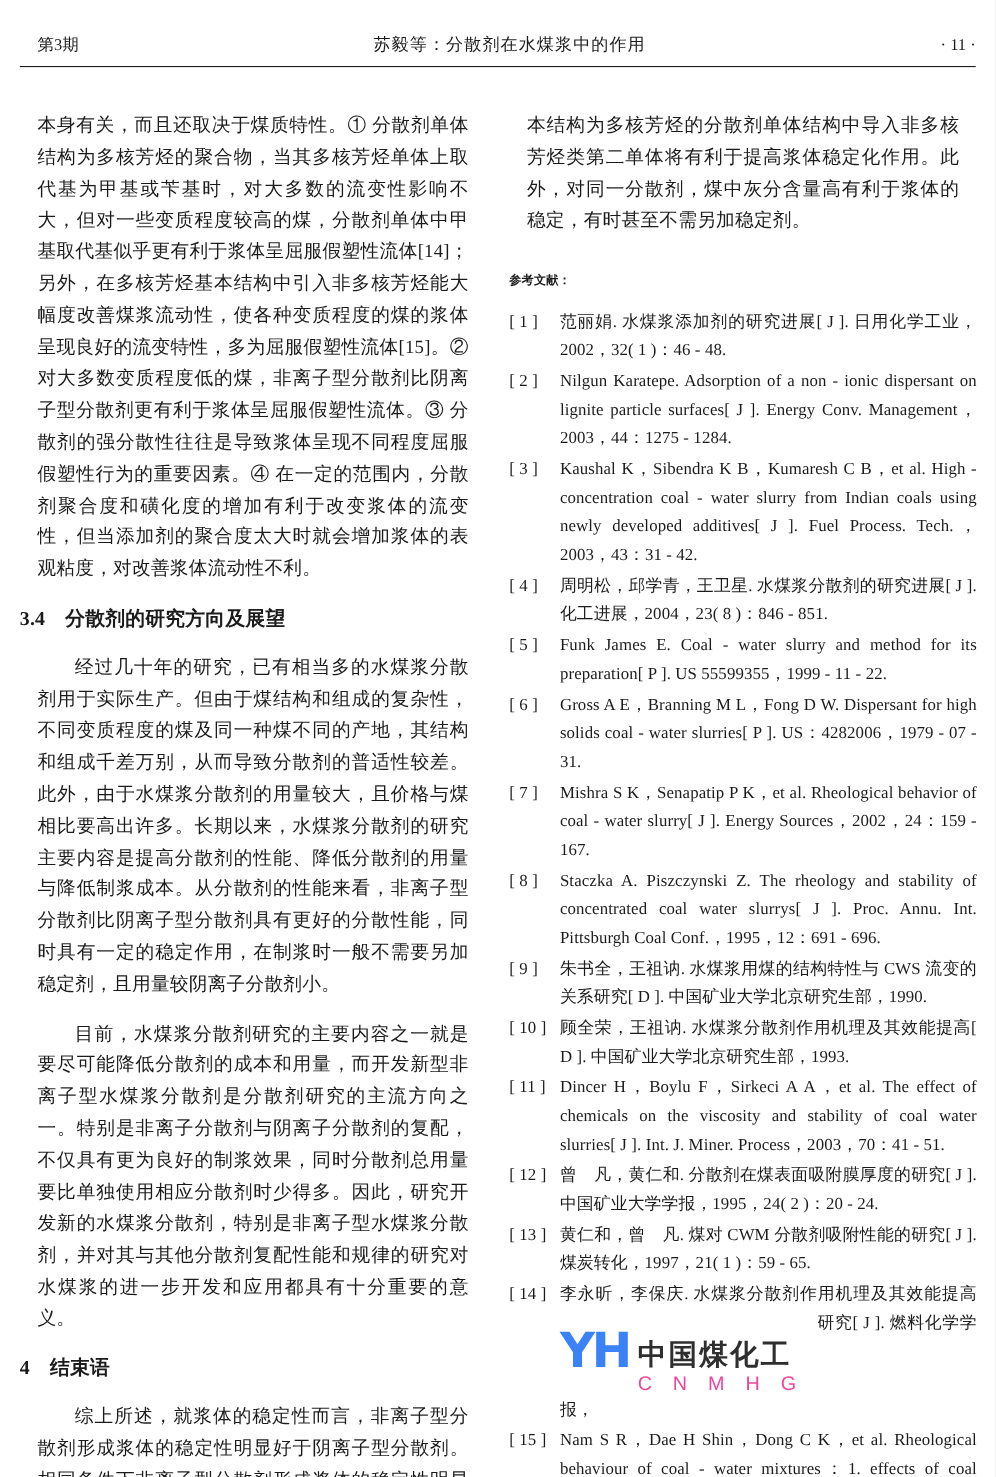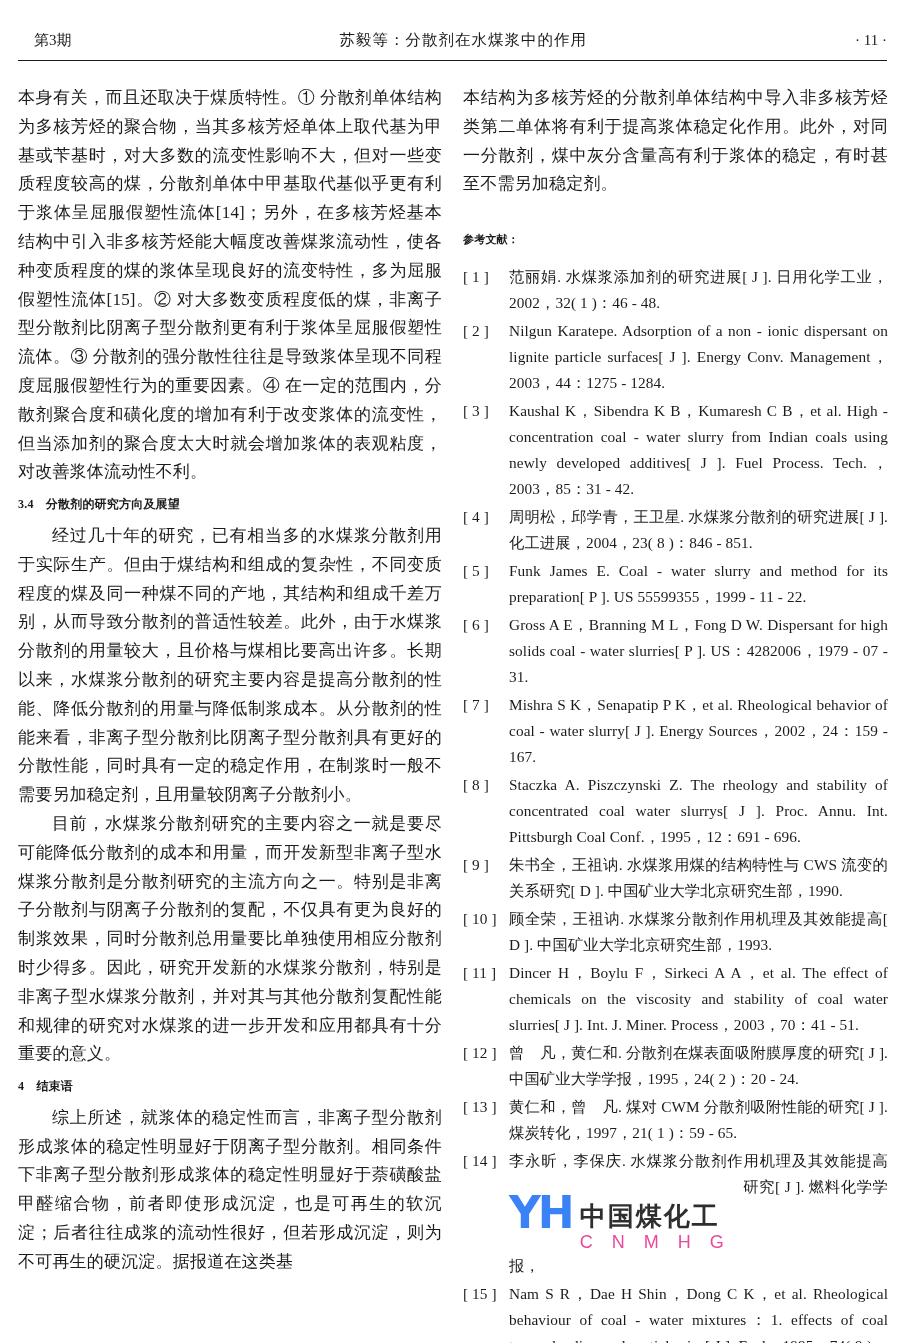--- a/index.html
+++ b/index.html
@@ -33,24 +33,24 @@
   .col {
     position: absolute;
     top: 84px;
     text-align: justify;
     font-size: 17px;
     line-height: 28.8px;
     letter-spacing: 0.2px;
   }
   .col-left  { left: 18px;  width: 424px; }
   .col-right { left: 463px; width: 425px; }
-  .col p { margin: 0; text-indent: 2em; }
+  .col p { margin: 16px; text-indent: 2em; }
   .col p.noindent { text-indent: 0; }
   .col h3 {
-    font-size: 12px;
+    font-size: 18px;
     font-weight: bold;
     margin: 3px 0 3px 0;
     line-height: 28.8px;
   }
   
   .refs-heading {
     font-weight: bold;
     font-size: 11px;
     margin: 26px 0 10px 0;
   }
@@ -139,21 +139,21 @@
       <li>
         <span class="ref-label">[ 1 ]</span>
         <span>范丽娟. 水煤浆添加剂的研究进展[ J ]. 日用化学工业，2002，32( 1 )：46 - 48.</span>
       </li>
       <li>
         <span class="ref-label">[ 2 ]</span>
         <span>Nilgun Karatepe. Adsorption of a non - ionic dispersant on lignite particle surfaces[ J ]. Energy Conv. Management，2003，44：1275 - 1284.</span>
       </li>
       <li>
         <span class="ref-label">[ 3 ]</span>
-        <span>Kaushal K，Sibendra K B，Kumaresh C B，et al. High - concentration coal - water slurry from Indian coals using newly developed additives[ J ]. Fuel Process. Tech.，2003，85：31 - 42.</span>
+        <span>Kaushal K，Sibendra K B，Kumaresh C B，et al. High - concentration coal - water slurry from Indian coals using newly developed additives[ J ]. Fuel Process. Tech.，2003，43：31 - 42.</span>
       </li>
       <li>
         <span class="ref-label">[ 4 ]</span>
         <span>周明松，邱学青，王卫星. 水煤浆分散剂的研究进展[ J ]. 化工进展，2004，23( 8 )：846 - 851.</span>
       </li>
       <li>
         <span class="ref-label">[ 5 ]</span>
         <span>Funk James E. Coal - water slurry and method for its preparation[ P ]. US 55599355，1999 - 11 - 22.</span>
       </li>
       <li>

